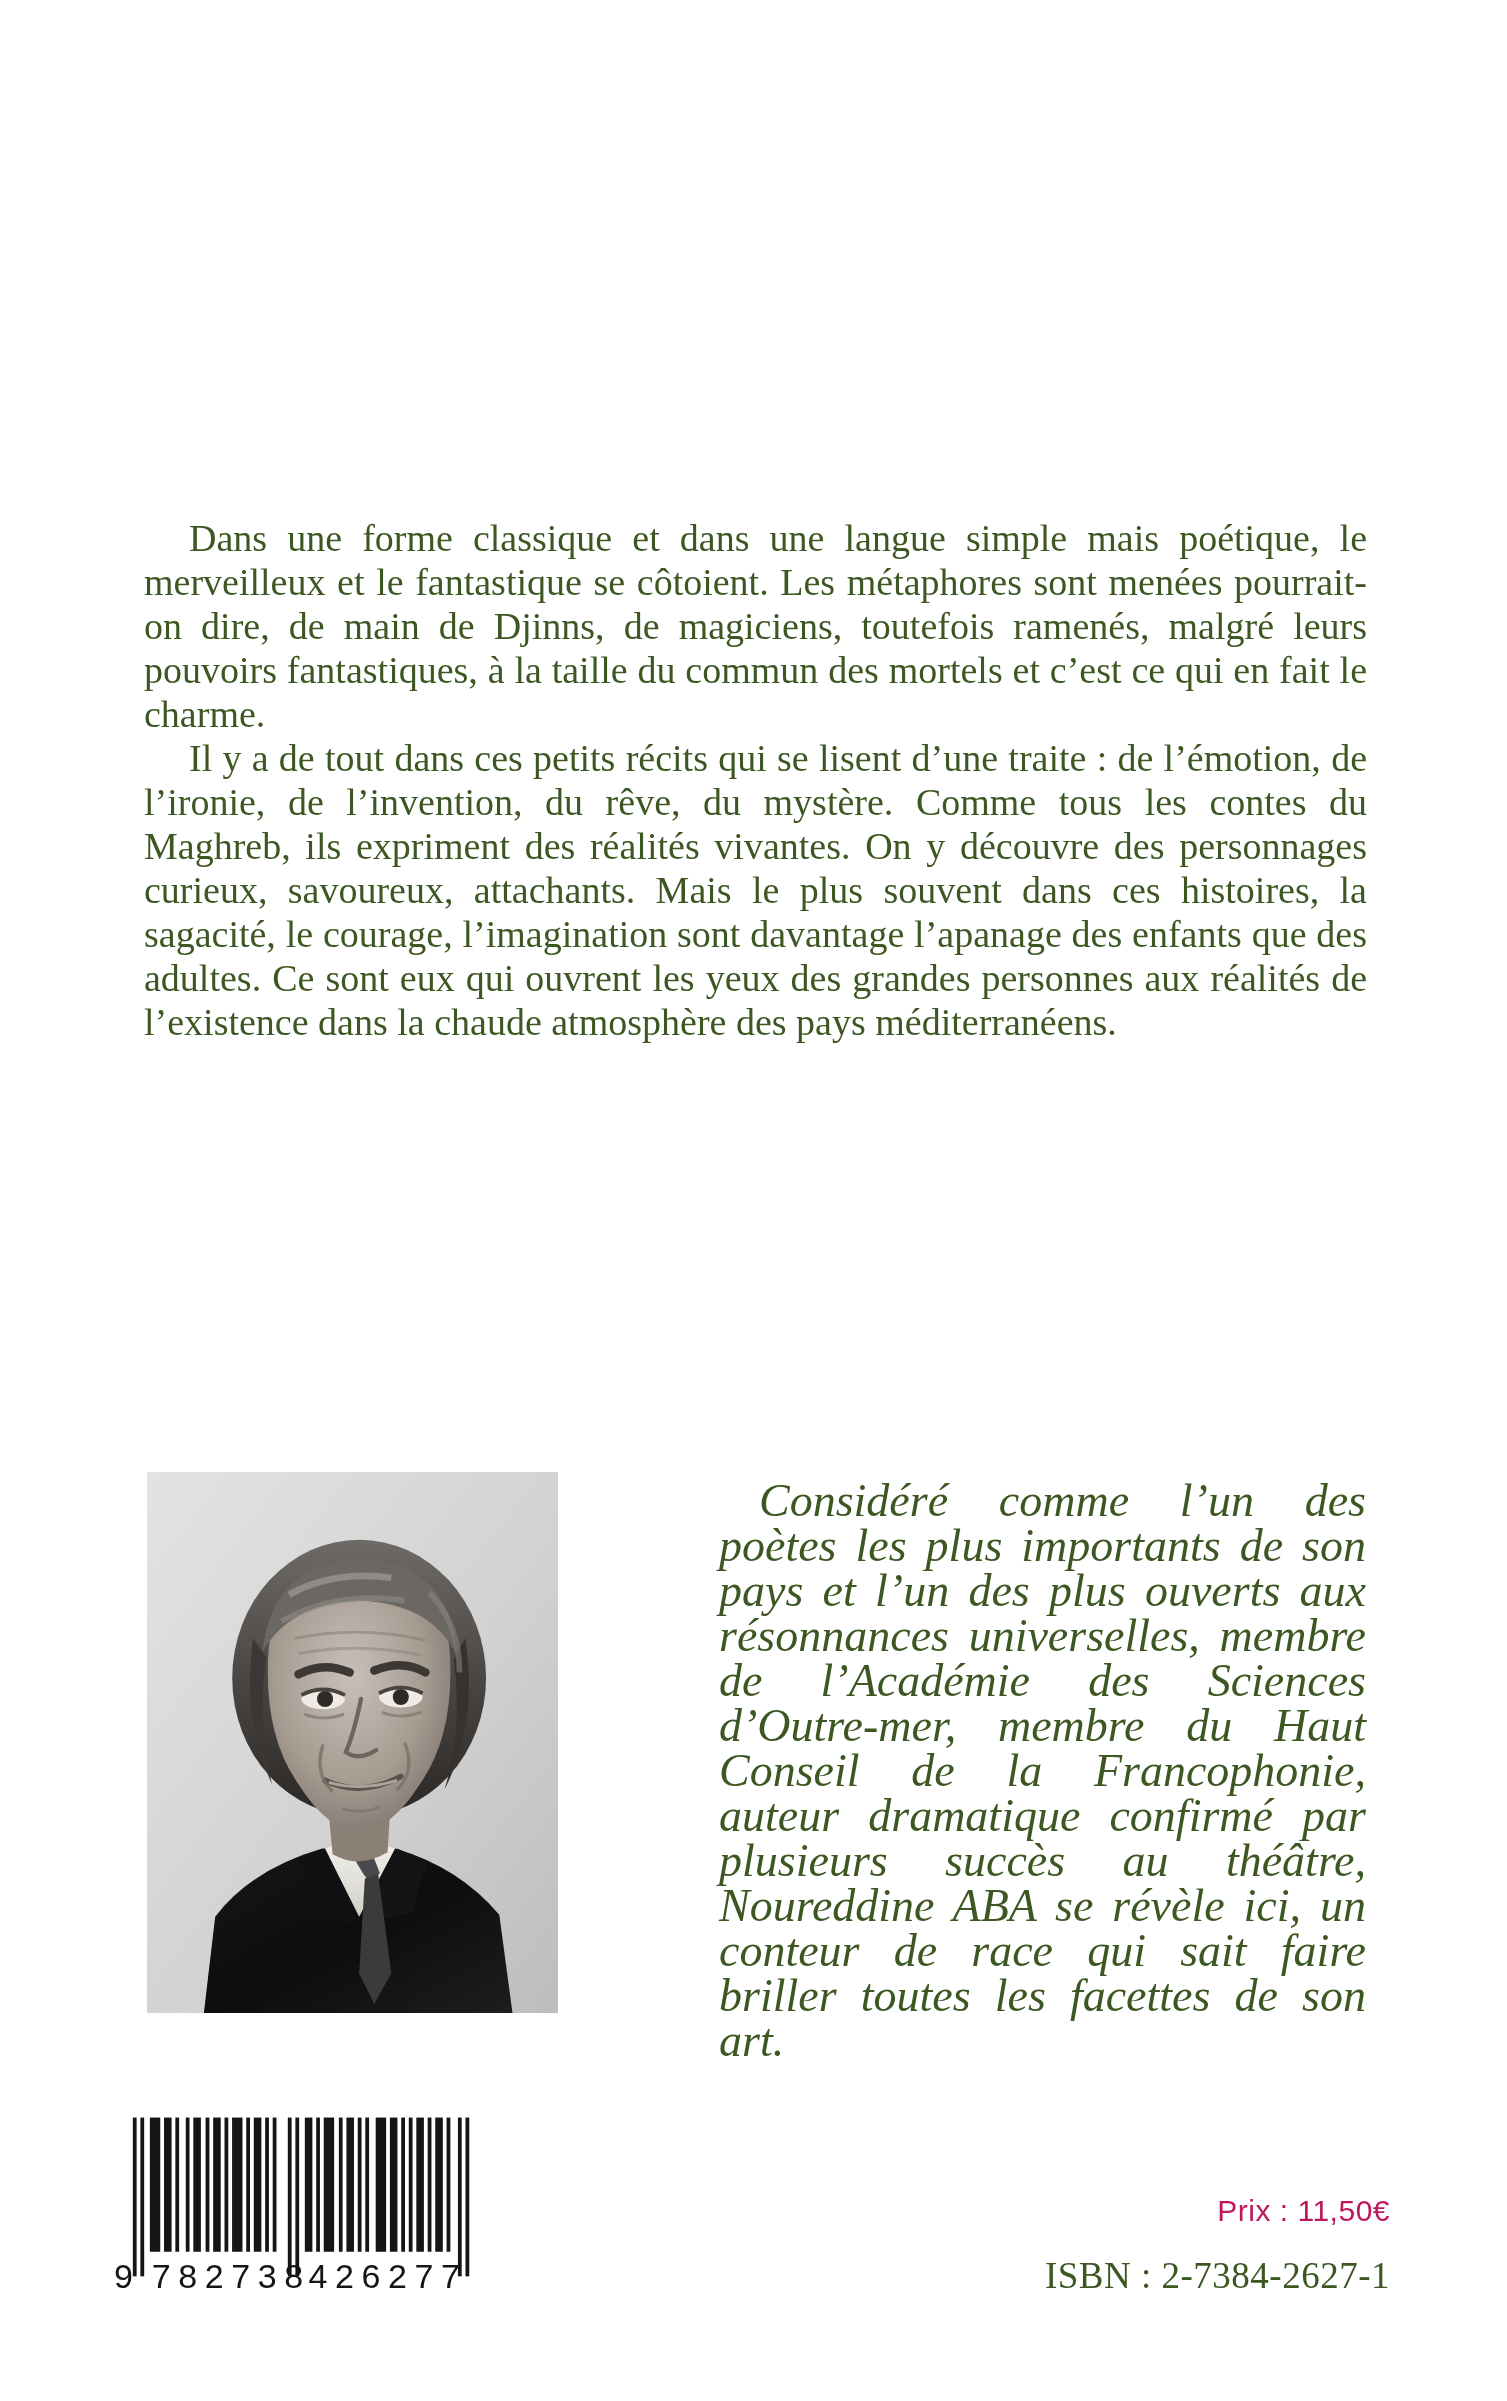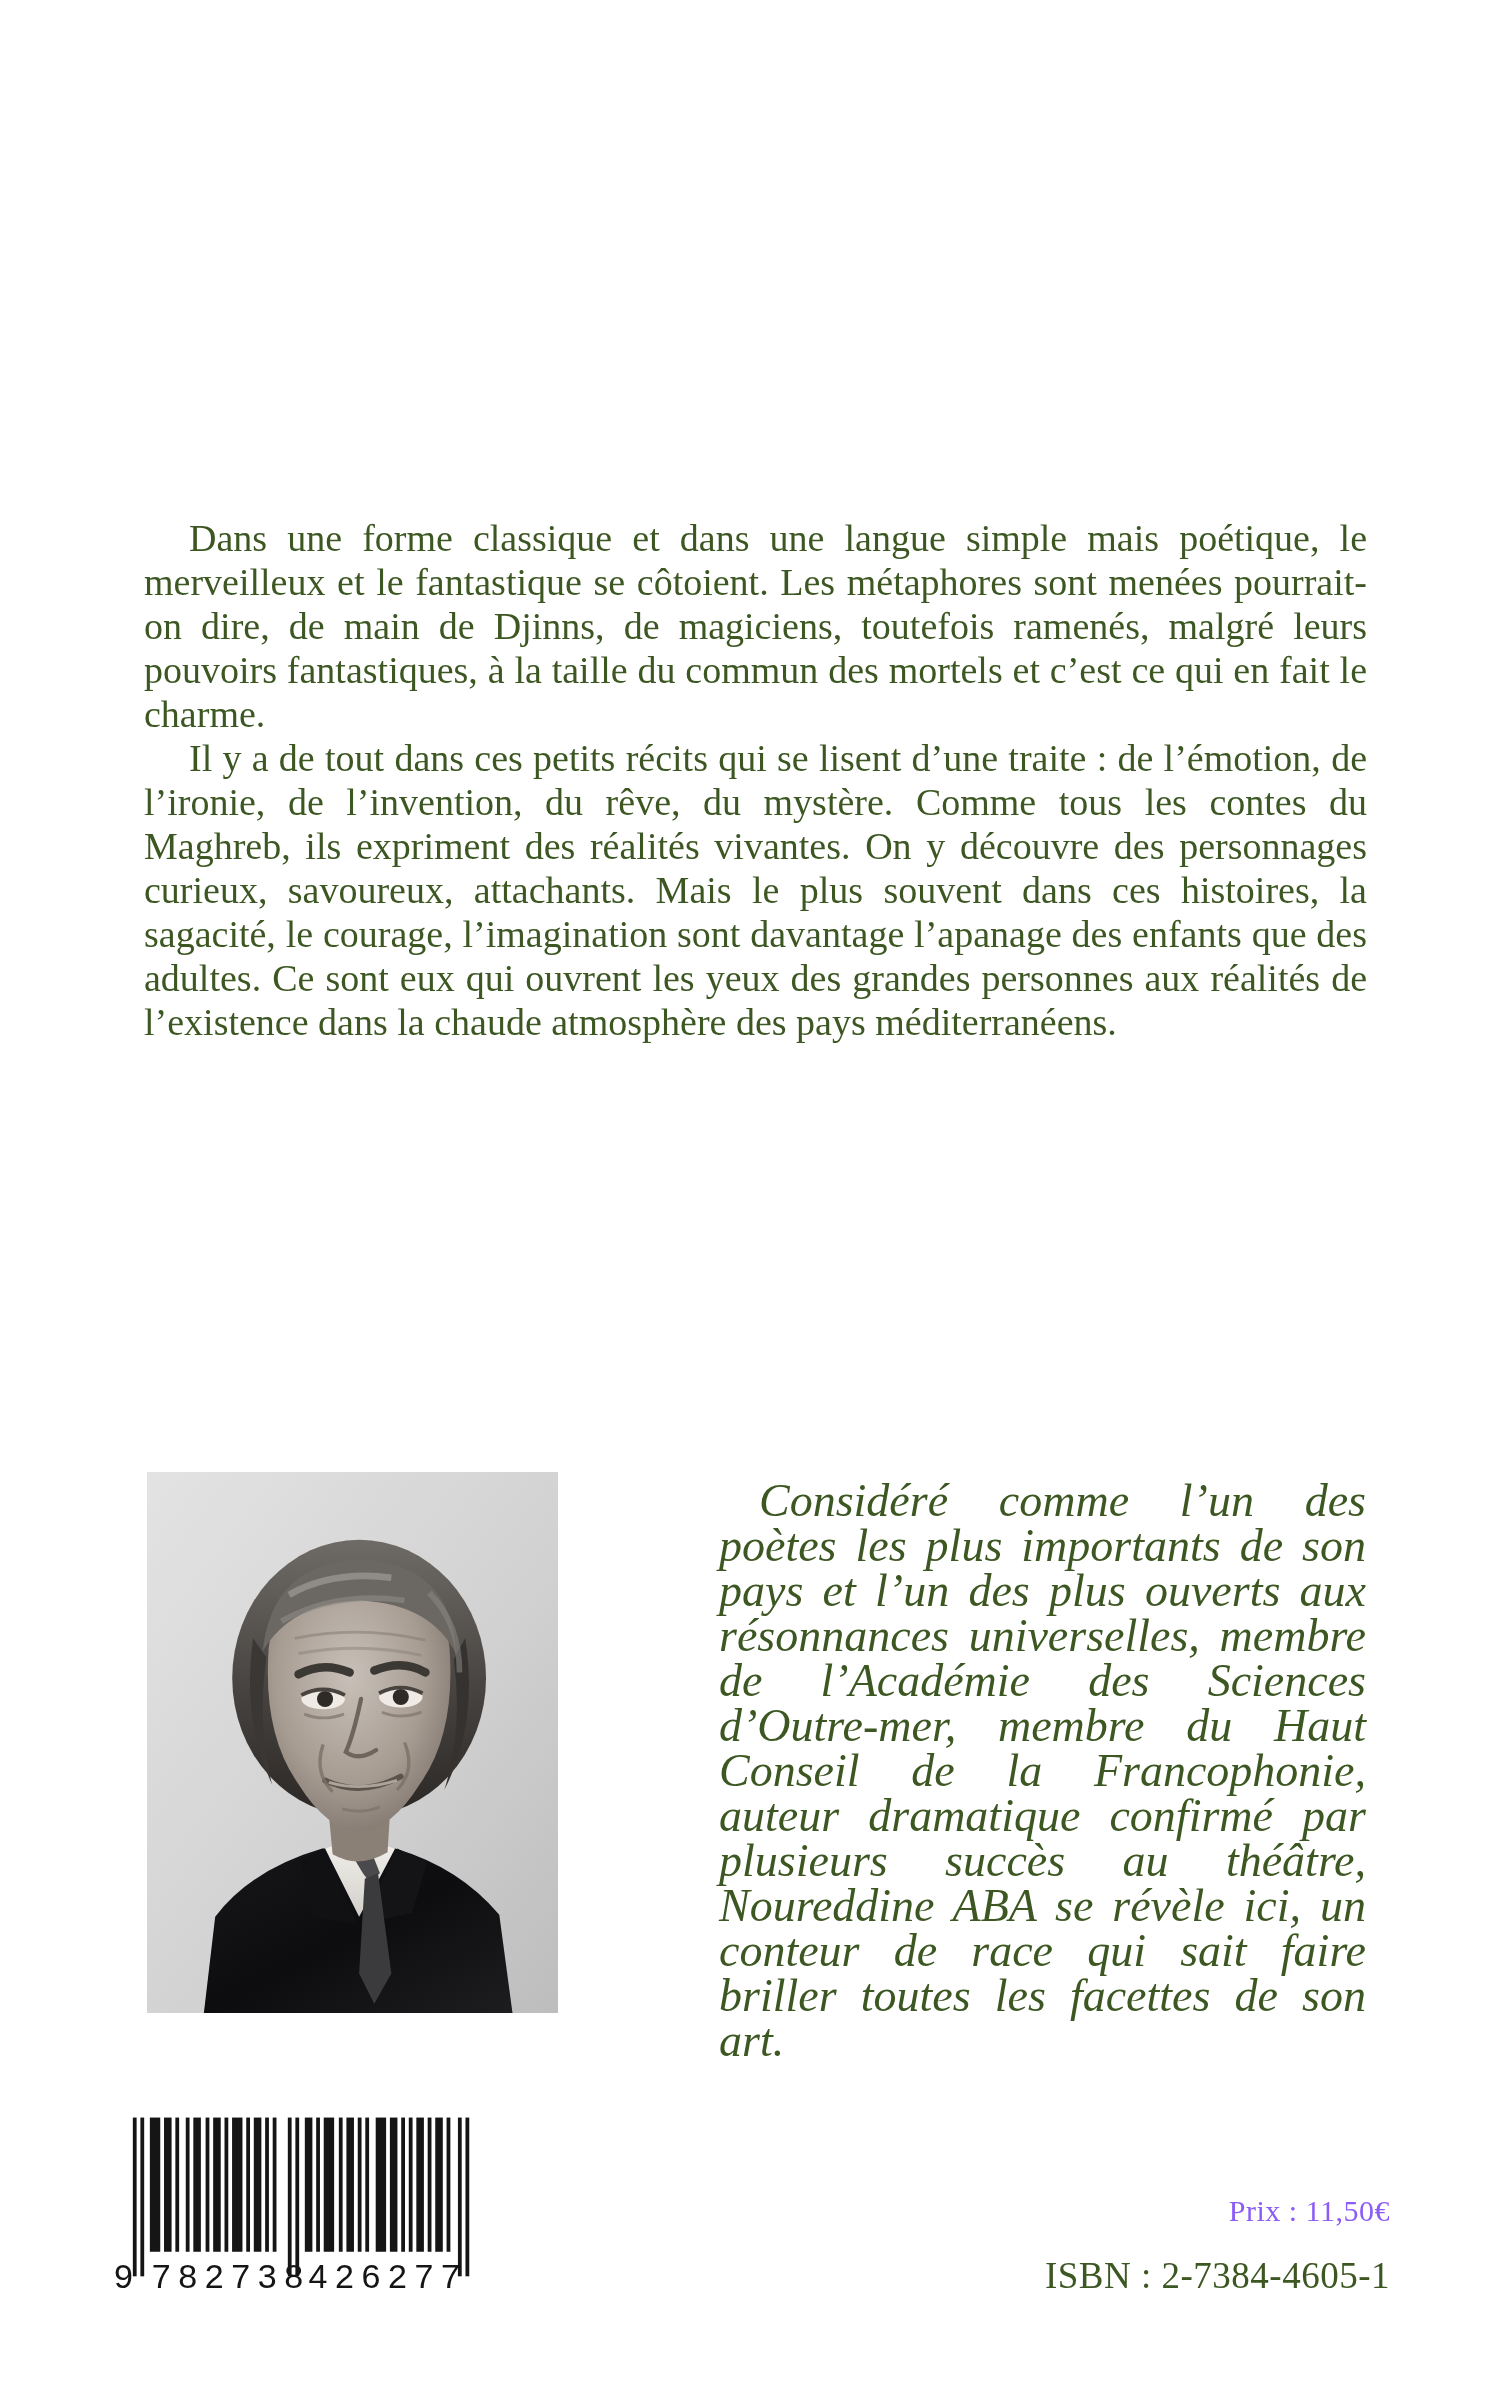--- a/index.html
+++ b/index.html
@@ -90,23 +90,23 @@
     width: 397px;
     height: 189px;
   }
   .barcode svg { display: block; }
 
   
   .price {
     position: absolute;
     right: 118px;
     top: 2194px;
-    font-family: Liberation Serif, serif;
+    font-family: Liberation Sans, sans-serif;
     font-size: 30px;
-    color: #8b5cf6;
+    color: #be185d;
     letter-spacing: 0.5px;
     white-space: nowrap;
   }
   .isbn {
     position: absolute;
     right: 118px;
     top: 2254px;
     font-family: "Liberation Serif", serif;
     font-size: 37px;
     color: #3d5722;
@@ -257,16 +257,16 @@
         <rect x="366" y="8" width="4" height="168"></rect>
         <rect x="374" y="8" width="4" height="168"></rect>
       </g>
       <text id="bc-left" x="2" y="188" font-family="Liberation Sans, sans-serif" font-size="36" fill="#151515">9</text>
       <text id="bc-mid" x="42" y="188" font-family="Liberation Sans, sans-serif" font-size="36" letter-spacing="8" fill="#151515">782738</text>
       <text id="bc-right" x="208" y="188" font-family="Liberation Sans, sans-serif" font-size="36" letter-spacing="8" fill="#151515">426277</text>
     </svg>
   </div>
 
   <div class="price">Prix : 11,50€</div>
-  <div class="isbn">ISBN : 2-7384-4605-1</div>
+  <div class="isbn">ISBN : 2-7384-2627-1</div>
 
 </div>
 
 
 </body></html>

